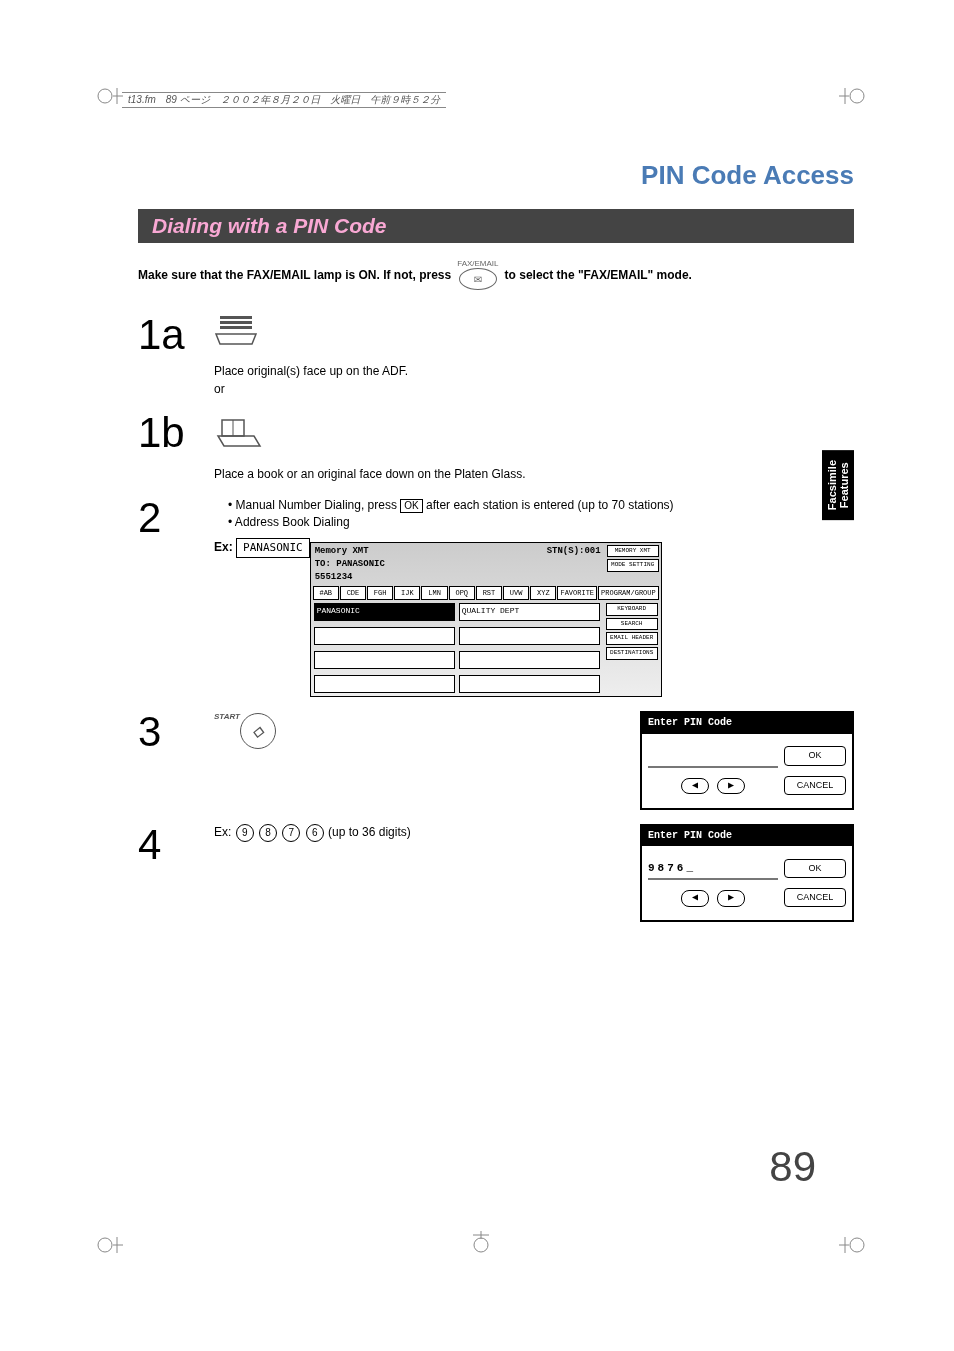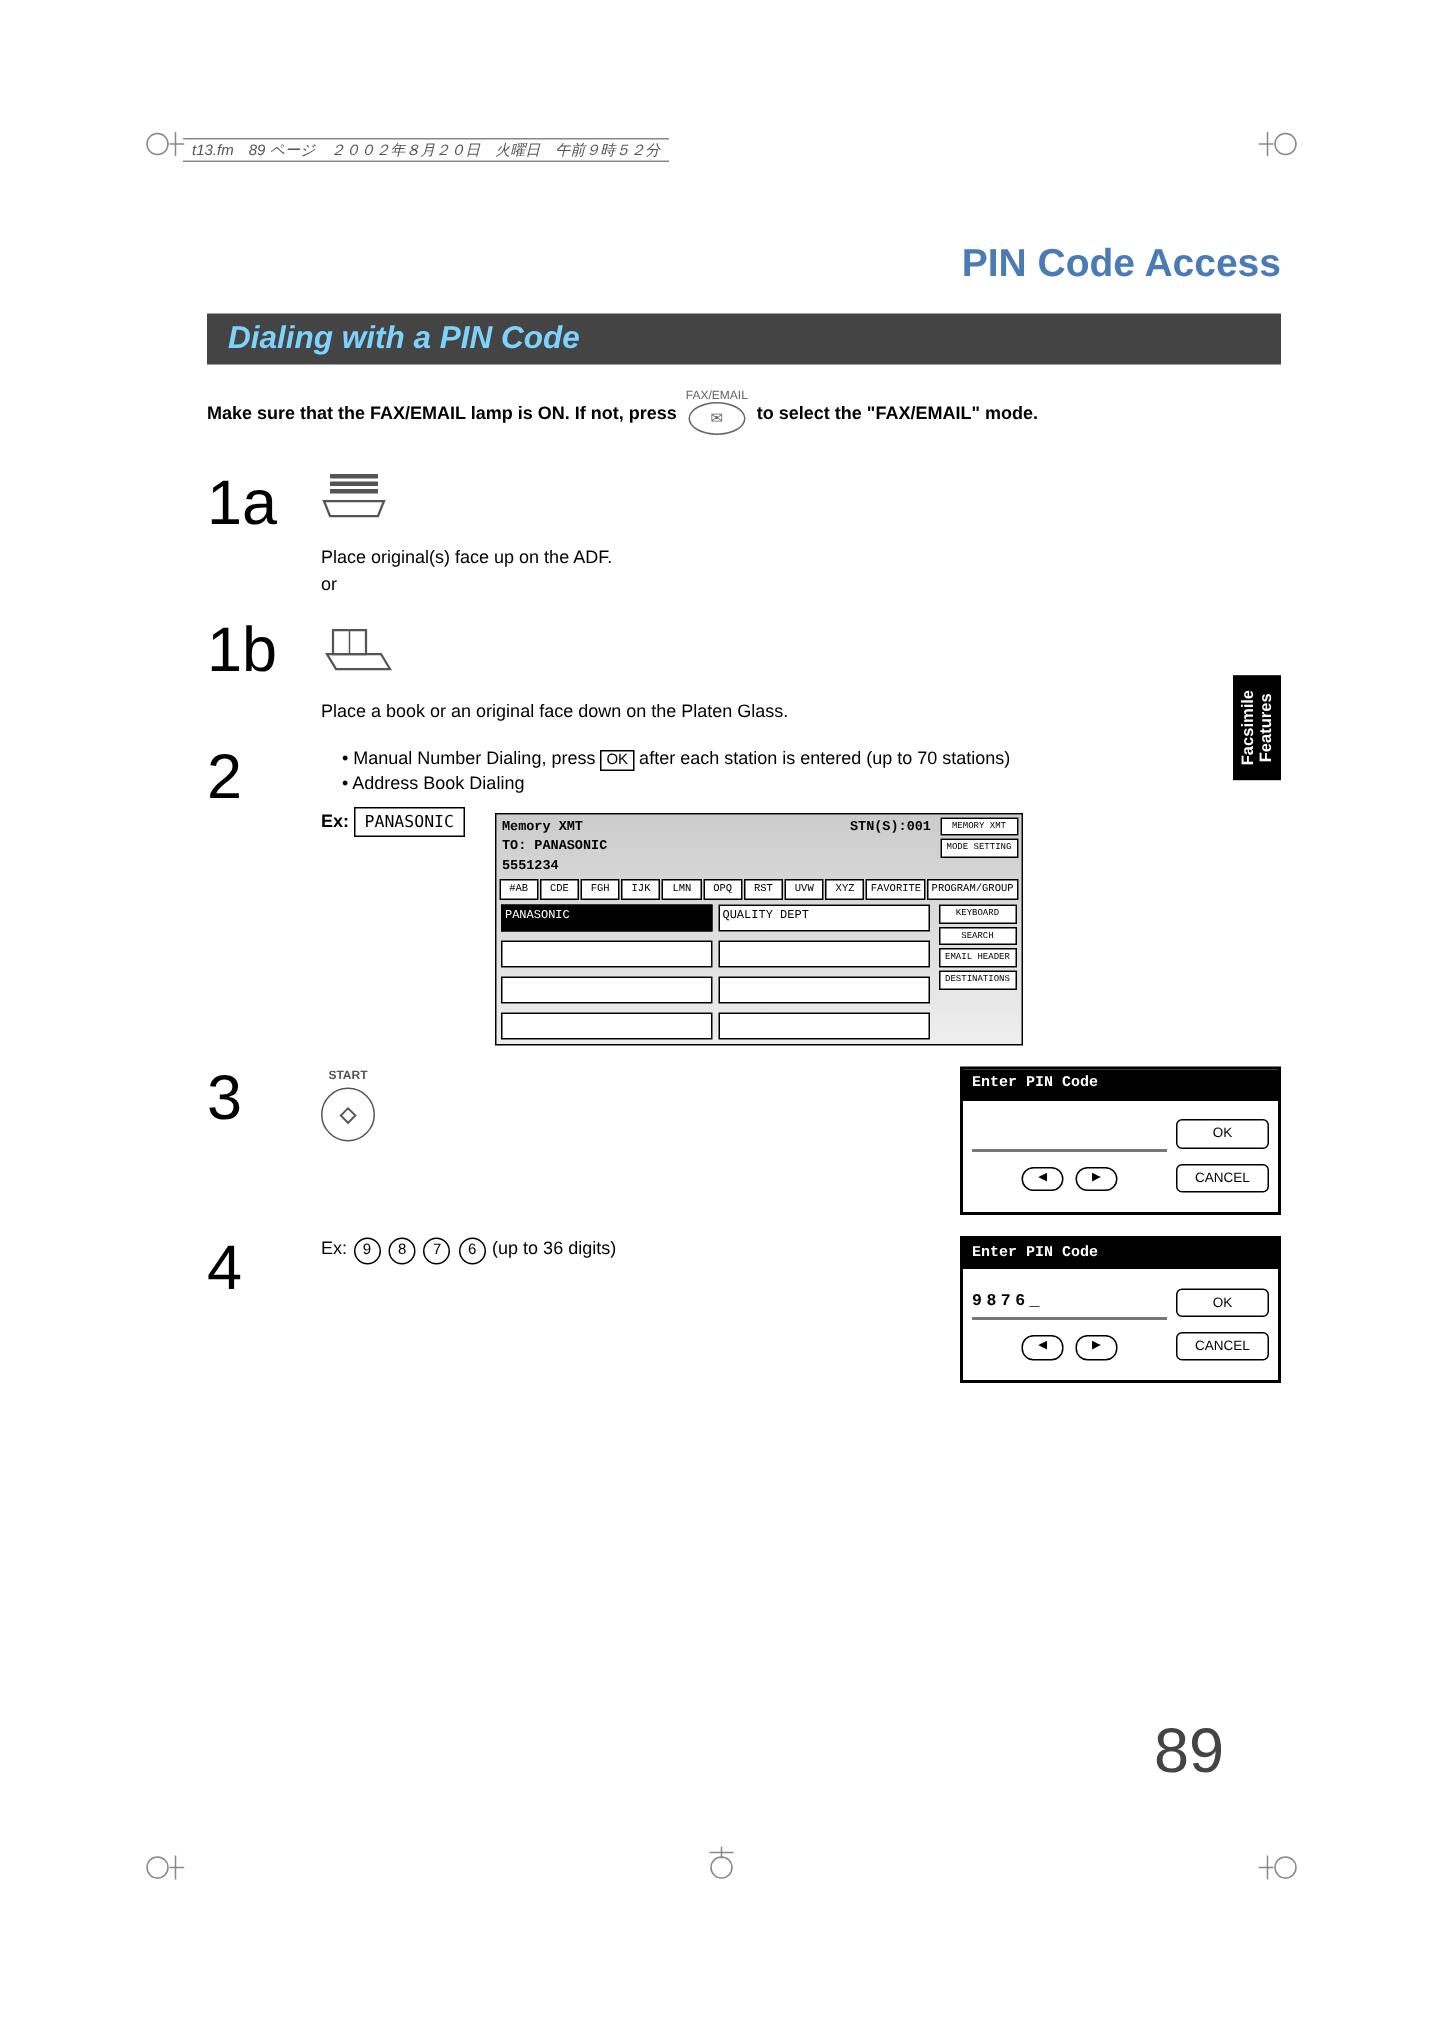--- a/index.html
+++ b/index.html
@@ -49,21 +49,21 @@
   }
   .section-title {
     text-align: right;
     color: #4a7bb5;
     font-size: 26px;
     font-weight: bold;
     margin-bottom: 18px;
   }
   .sub-bar {
     background: #444;
-    color: #7dd3fc;
+    color: #f9a8d4;
     font-size: 21px;
     font-weight: bold;
     font-style: italic;
     padding: 5px 14px;
     margin-bottom: 16px;
   }
   .intro {
     font-size: 12px;
     font-weight: bold;
     margin-bottom: 24px;
@@ -258,30 +258,29 @@
     border:1px solid #000;
     border-radius:4px;
     padding: 2px 8px;
     font-size:9px;
     font-family: Arial,sans-serif;
     text-align:center;
     min-width:44px;
   }
   .figcol {
     display:flex;
-    gap:20px;
     align-items:flex-start;
   }
   .start-btn {
     display:flex;
-    flex-direction:column;
-    align-items:center;
+    flex-direction:row;
     font-size:8px;
     font-weight:bold;
     color:#555;
+    font-style:italic;
   }
   .start-btn .circ{
     width:34px;height:34px;border:1px solid #555;border-radius:50%;
     display:flex;align-items:center;justify-content:center;font-size:14px;
     margin-top:2px;
   }
 </style>
 </head>
 <body>
 

